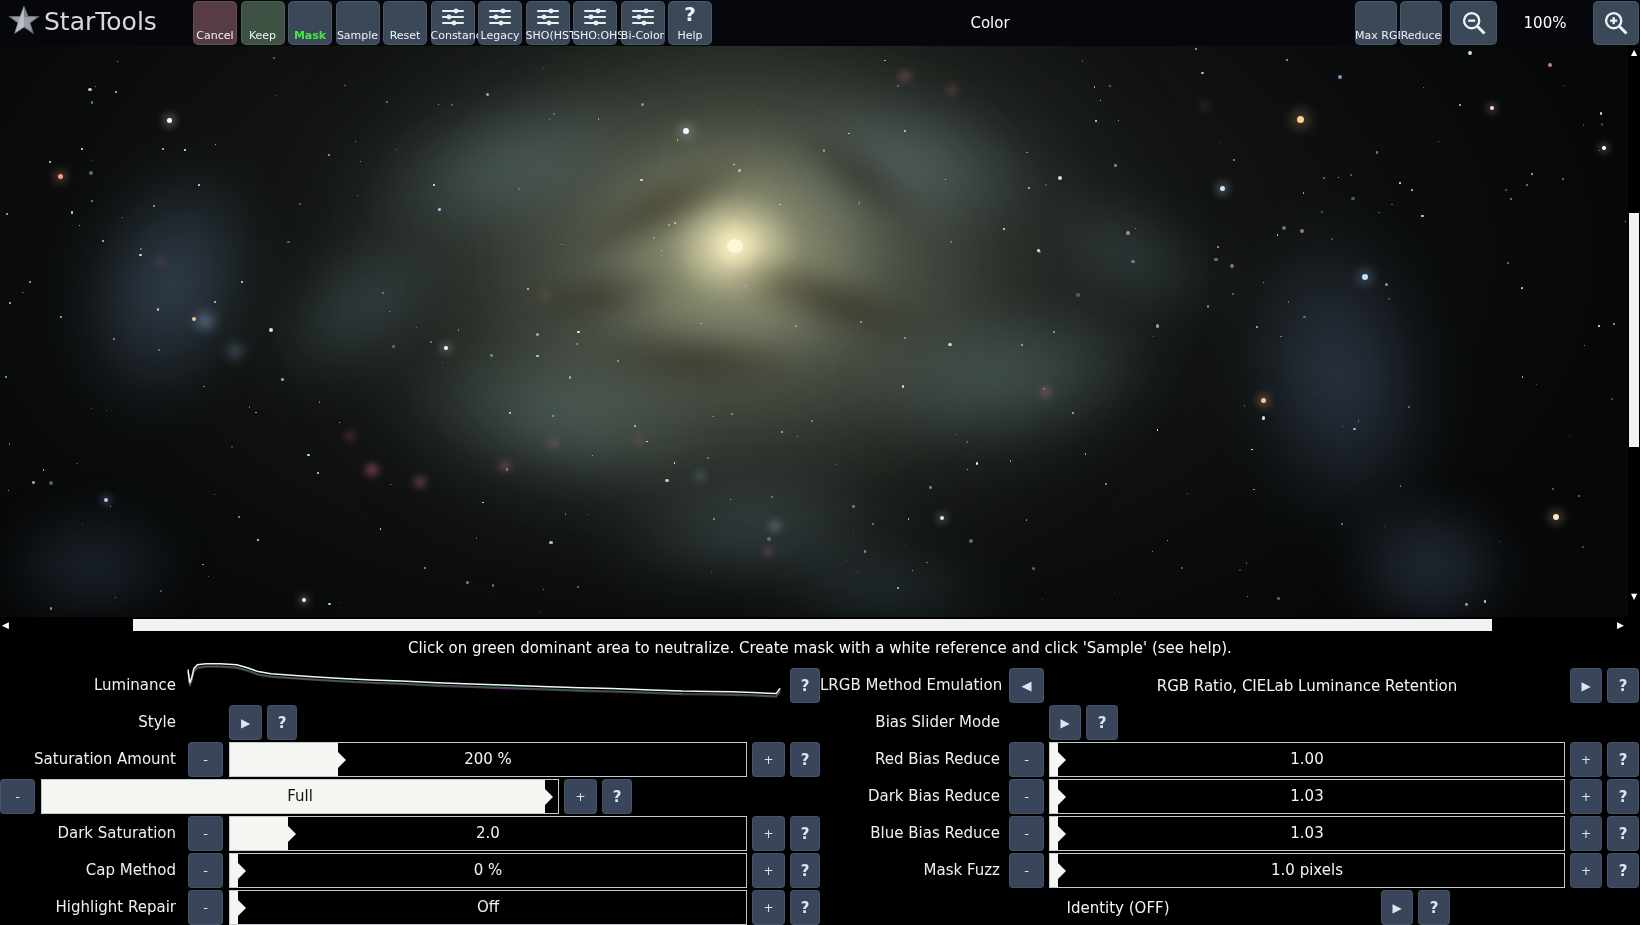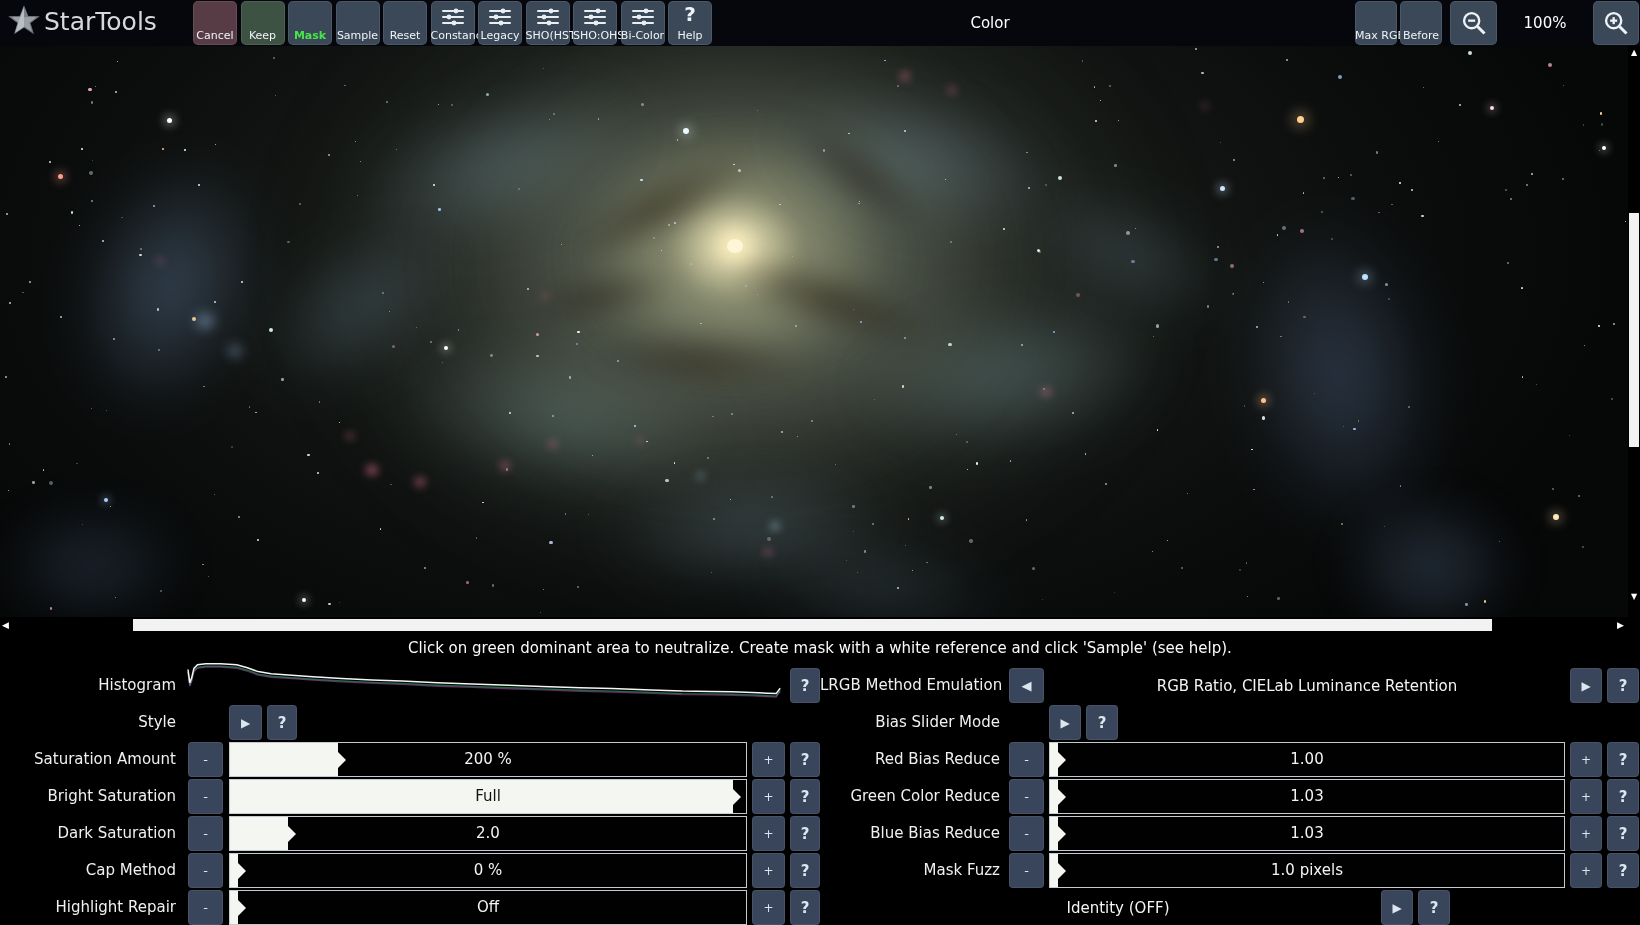--- a/index.html
+++ b/index.html
@@ -199,21 +199,21 @@
         <span class="tlabel">Help</span>
         </div>
     </div>
 
     <div id="module-title">Color</div>
 
     <div class="tbtn small" id="btn-maxrgb">
       <span class="tlabel">Max RGB</span>
       </div>
     <div class="tbtn small" id="btn-before">
-      <span class="tlabel">Before</span>
+      <span class="tlabel">Reduce</span>
       </div>
     <div class="tbtn" id="btn-zoomout">
       <span class="mag">
         <svg width="28" height="28" viewBox="0 0 24 24">
             <circle cx="10" cy="10" r="6.5" fill="none" stroke="#eef2f7" stroke-width="2"></circle>
             <line x1="15" y1="15" x2="21" y2="21" stroke="#eef2f7" stroke-width="2.6"></line>
             <line x1="7" y1="10" x2="13" y2="10" stroke="#eef2f7" stroke-width="2"></line>
           </svg>
         </span>
       </div>
@@ -600,21 +600,21 @@
     <span class="arr" style="left:2px;">◀</span>
     <div class="thumb"></div>
     <span class="arr" style="right:4px;">▶</span>
   </div>
 
   <div id="status-text">Click on green dominant area to neutralize. Create mask with a white reference and click 'Sample' (see help).</div>
 
   <div class="param-col col-left">
 
     <div class="row">
-      <div class="lbl">Histogram</div>
+      <div class="lbl">Luminance</div>
       <div class="hist-area">
         <svg class="hist" viewBox="0 0 597 44" preserveAspectRatio="none">
           <polyline fill="none" stroke="#2fbf6f" stroke-width="1.4" opacity="0.55" points="0.0,11.0 1.8,24.3 3.6,19.6 5.9,9.9 9.5,6.3 17.8,5.2 32.7,5.2 48.7,6.3 59.4,9.2 70.1,13.1 83.2,15.3 103.9,16.7 124.7,18.2 153.8,20.0 184.1,21.4 213.8,22.5 249.5,24.3 283.9,25.4 320.8,26.8 354.0,27.9 392.0,29.3 424.1,30.1 463.3,31.5 494.2,32.6 522.7,32.9 544.1,33.3 564.3,34.0 579.1,34.7 588.1,35.1 592.2,29.7"></polyline>
           <polyline fill="none" stroke="#c050c0" stroke-width="1.2" opacity="0.5" points="0.0,12.0 1.8,25.3 3.6,20.6 5.9,10.9 9.5,7.3 17.8,6.2 32.7,6.2 48.7,7.3 59.4,10.2 70.1,14.1 83.2,16.3 103.9,17.7 124.7,19.2 153.8,21.0 184.1,22.4 213.8,23.5 249.5,25.3 283.9,26.4 320.8,27.8 354.0,28.9 392.0,30.3 424.1,31.1 463.3,32.5 494.2,33.6 522.7,33.9 544.1,34.3 564.3,35.0 579.1,35.7 588.1,36.1 592.2,30.7"></polyline>
           <polyline fill="none" stroke="#f5f5f5" stroke-width="1.5" points="0.0,8.5 1.8,21.8 3.6,17.1 5.9,7.4 9.5,3.8 17.8,2.7 32.7,2.7 48.7,3.8 59.4,6.7 70.1,10.6 83.2,12.8 103.9,14.2 124.7,15.7 153.8,17.5 184.1,18.9 213.8,20.0 249.5,21.8 283.9,22.9 320.8,24.3 354.0,25.4 392.0,26.8 424.1,27.6 463.3,29.0 494.2,30.1 522.7,30.4 544.1,30.8 564.3,31.5 579.1,32.2 588.1,32.6 592.2,27.2"></polyline>
         </svg>
       </div>
       <div class="btn help">?</div>
     </div>
 
@@ -630,21 +630,20 @@
       <div class="btn minus">-</div>
       <div class="slider mid">
         <div class="fill" style="width: 21%;"></div>
         <div class="val">200 %</div>
       </div>
       <div class="btn plus">+</div>
       <div class="btn help">?</div>
     </div>
 
     <div class="row">
-      <div class="lbl">Bright Saturation</div>
       <div class="btn minus">-</div>
       <div class="slider mid dark">
         <div class="fill" style="width: 97.5%;"></div>
         <div class="val">Full</div>
       </div>
       <div class="btn plus">+</div>
       <div class="btn help">?</div>
     </div>
 
     <div class="row">
@@ -703,21 +702,21 @@
       <div class="btn minus">-</div>
       <div class="slider mid">
         <div class="fill" style="width: 1.6%;"></div>
         <div class="val">1.00</div>
       </div>
       <div class="btn plus">+</div>
       <div class="btn help">?</div>
     </div>
 
     <div class="row">
-      <div class="lbl">Green Color Reduce</div>
+      <div class="lbl">Dark Bias Reduce</div>
       <div class="btn minus">-</div>
       <div class="slider mid">
         <div class="fill" style="width: 1.6%;"></div>
         <div class="val">1.03</div>
       </div>
       <div class="btn plus">+</div>
       <div class="btn help">?</div>
     </div>
 
     <div class="row">

